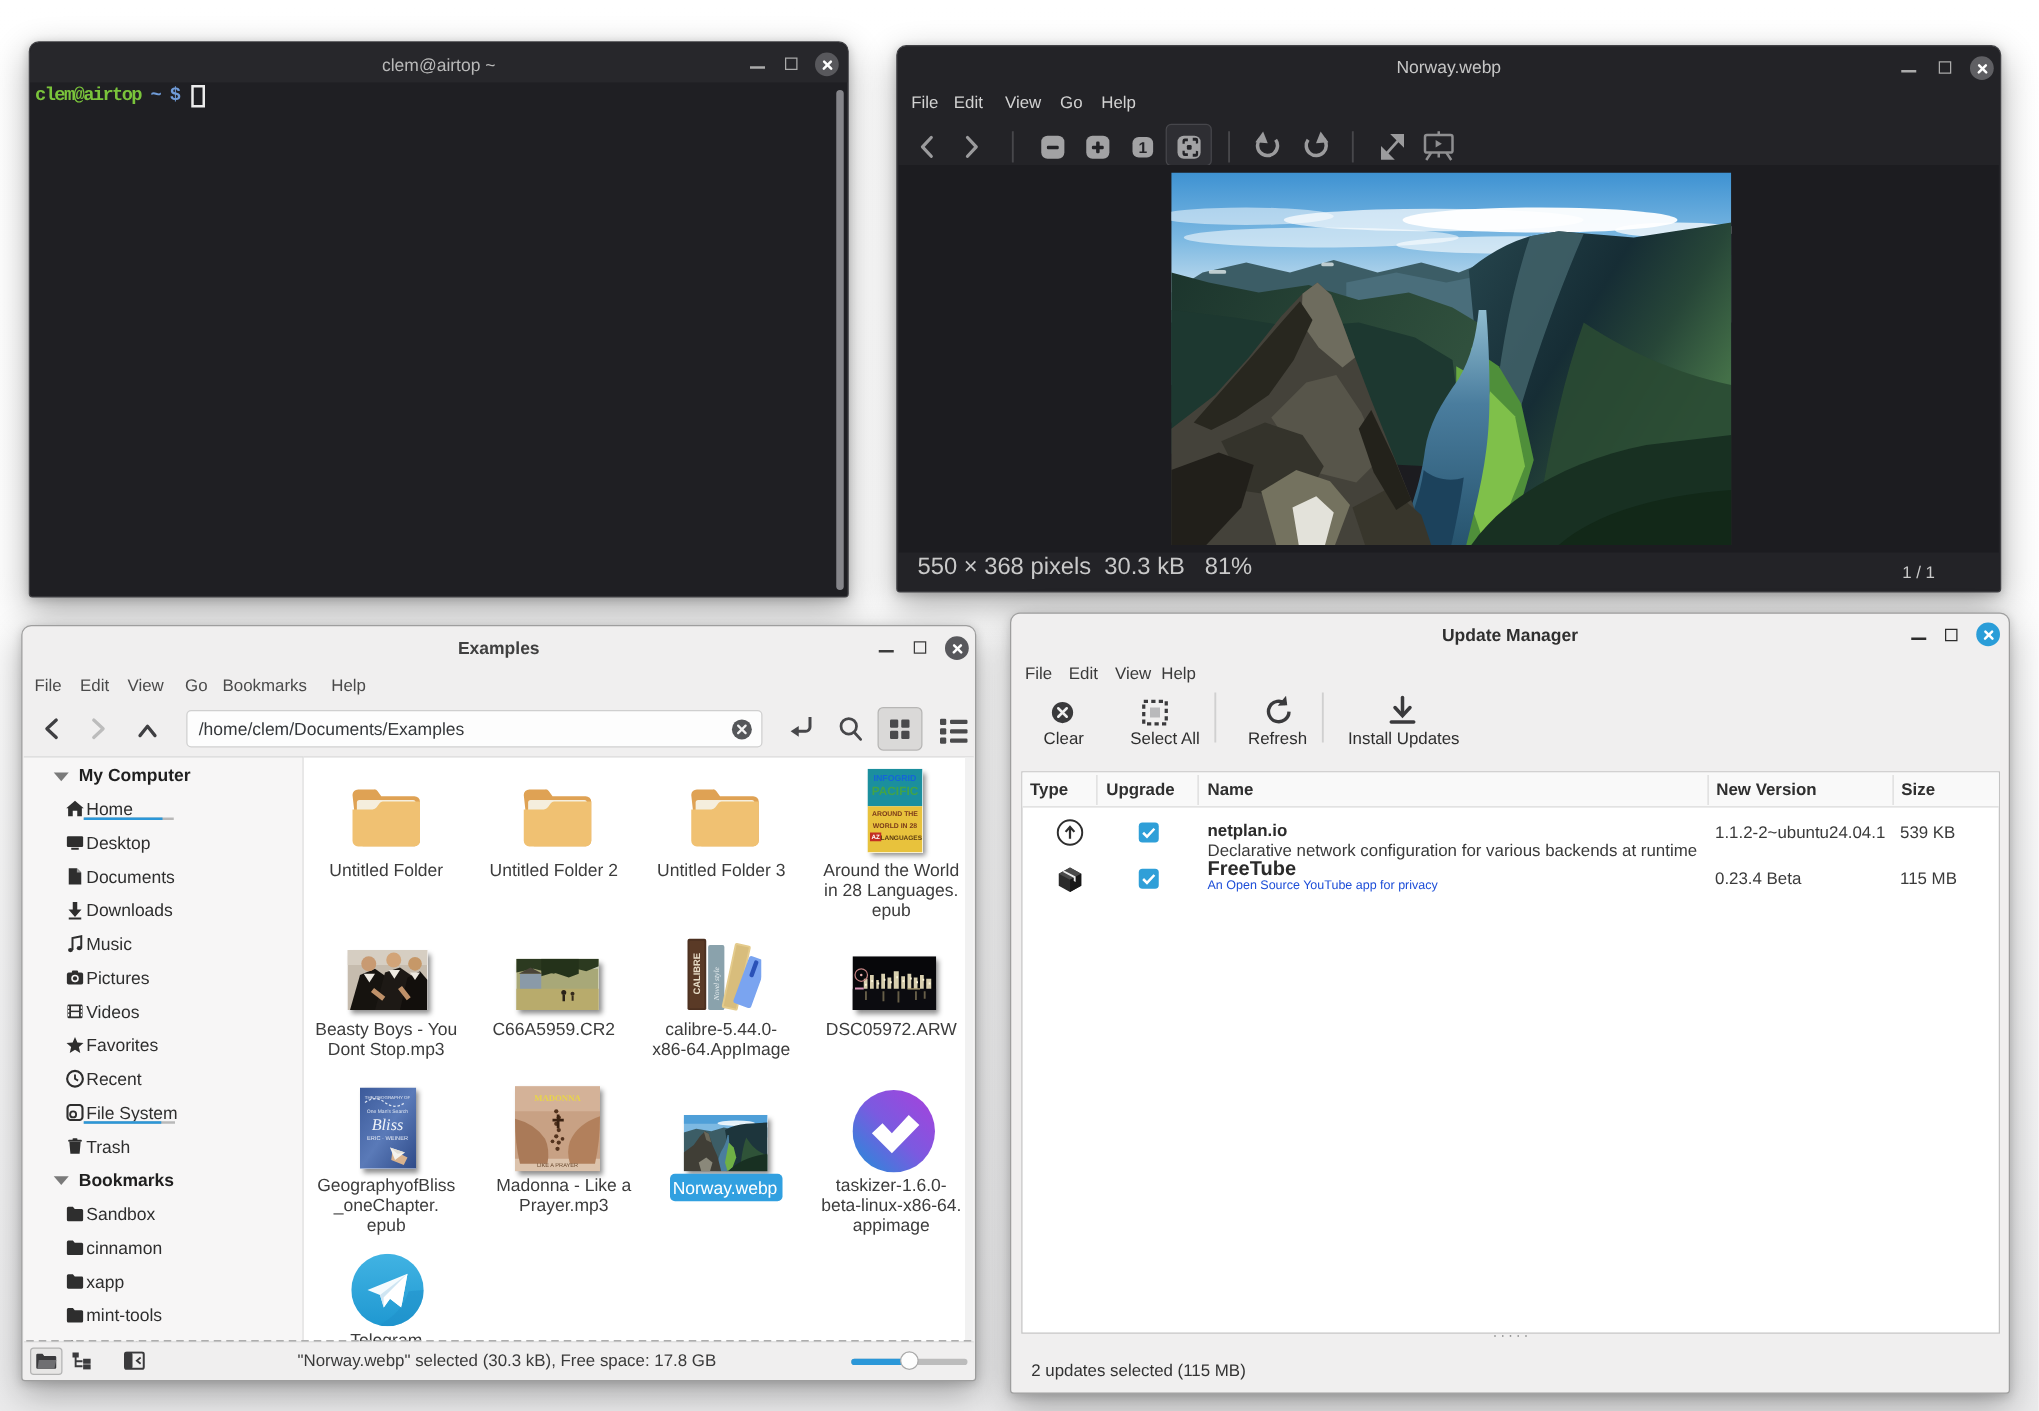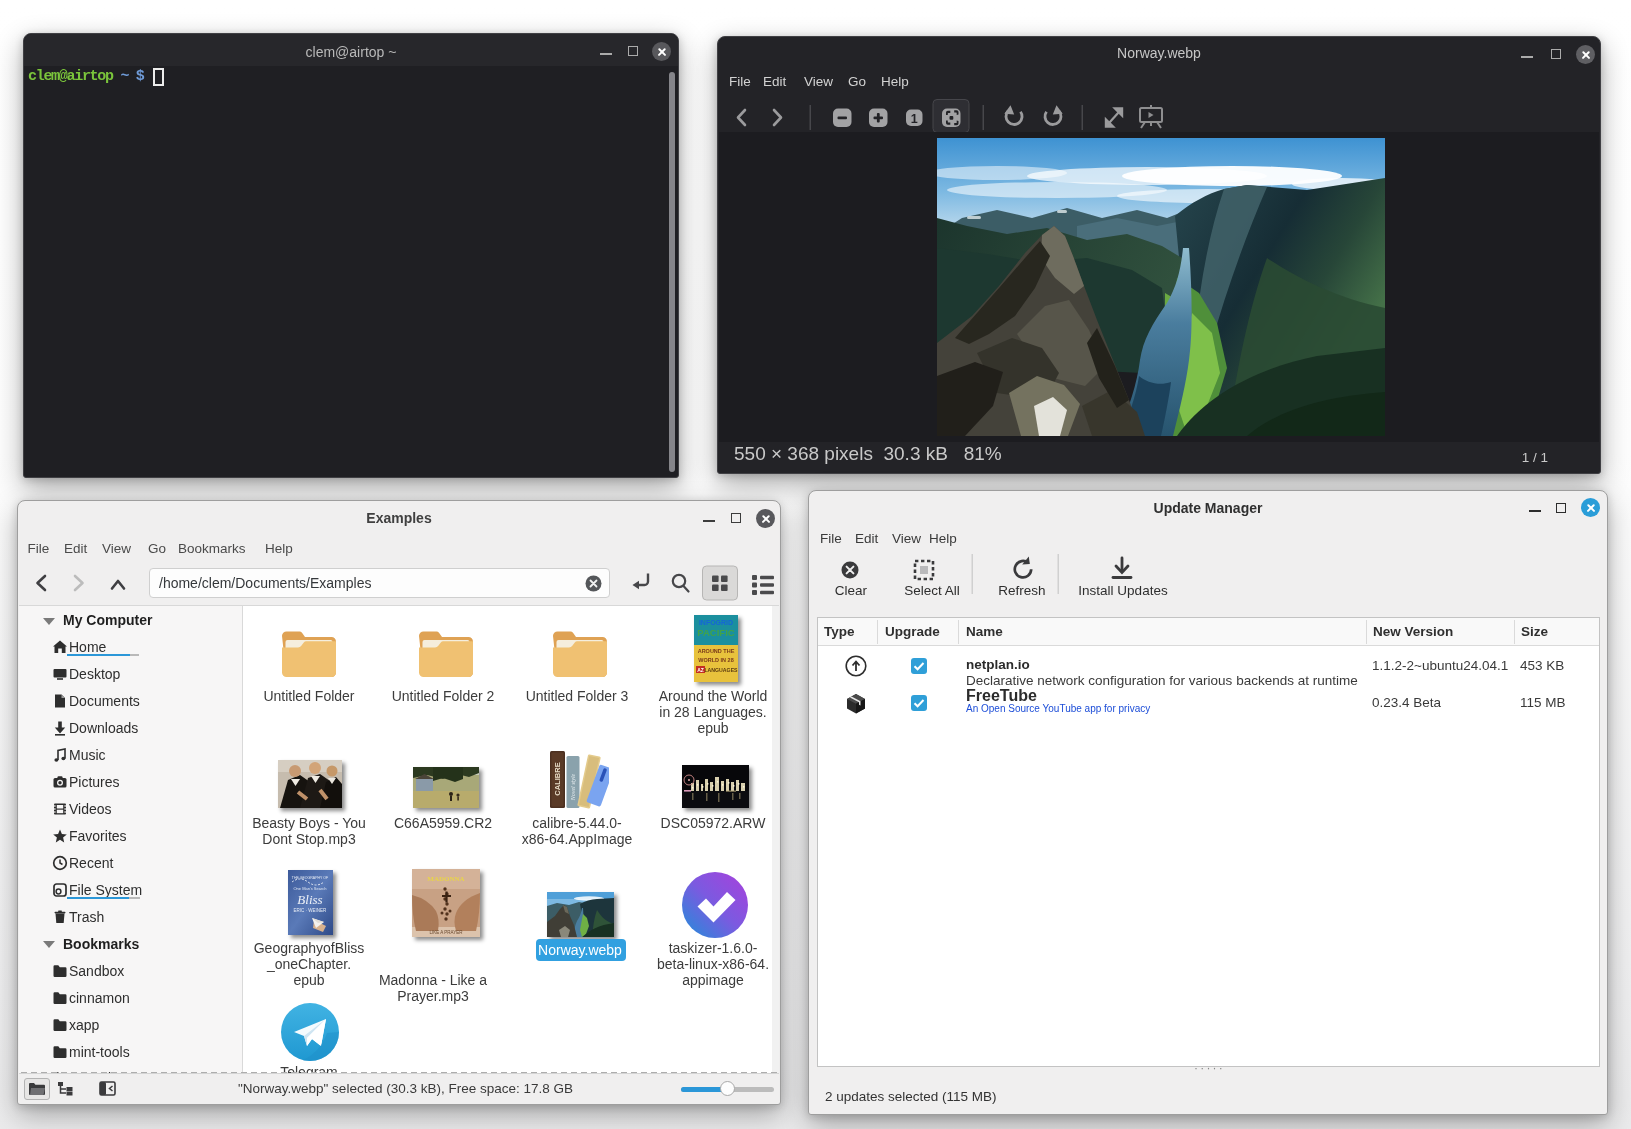--- a/index.html
+++ b/index.html
@@ -602,21 +602,21 @@
 
     <div class="glabel" style="left:-4px; top:82px;">Untitled Folder</div>
     <div class="glabel" style="left:130px; top:82px;">Untitled Folder 2</div>
     <div class="glabel" style="left:264px; top:82px;">Untitled Folder 3</div>
     <div class="glabel" style="left:400px; top:82px;">Around the World<br>in 28 Languages.<br>epub</div>
     <div class="glabel" style="left:-4px; top:208.5px;">Beasty Boys - You<br>Dont Stop.mp3</div>
     <div class="glabel" style="left:130px; top:208.5px;">C66A5959.CR2</div>
     <div class="glabel" style="left:264px; top:208.5px;">calibre-5.44.0-<br>x86-64.AppImage</div>
     <div class="glabel" style="left:400px; top:208.5px;">DSC05972.ARW</div>
     <div class="glabel" style="left:-4px; top:333.5px;">GeographyofBliss<br>_oneChapter.<br>epub</div>
-    <div class="glabel" style="left:120px; top:333.5px;margin-top:32px;">Madonna - Like a<br>Prayer.mp3</div>
+    <div class="glabel" style="left:138px; top:333.5px;">Madonna - Like a<br>Prayer.mp3</div>
     <div class="abs" style="left:292.5px; top:332.8px; width:90px; height:22.5px; background:#31a0e0; border-radius:4px;"></div>
     <div class="glabel" style="left:267px; top:336px; color:#ffffff;">Norway.webp</div>
     <div class="glabel" style="left:400px; top:333.5px;">taskizer-1.6.0-<br>beta-linux-x86-64.<br>appimage</div>
     <div class="glabel" style="left:-4px; top:458px;">Telegram</div>
     <div class="abs" style="right:0; top:0; bottom:0; width:7px; background:#f1f1f1;"></div>
   </div>
   <div class="abs" style="left:3px; right:3px; top:571px; border-top:2px dashed #adadad;"></div>
 
   <div class="statusbar">
     <div class="abs" style="left:5px; top:4px; width:26px; height:22px; background:#e7e6e5; border:1px solid #b3b3b3; border-radius:3px;"></div>
@@ -696,21 +696,21 @@
       <path d="M11 16 V7 M7.5 10.5 L11 6.5 l3.5 4" stroke="#2e2e2e" stroke-width="1.8" fill="none"></path>
     </svg>
     <div class="abs" style="left:93px; top:40px; width:16px; height:16px; background:#2f9fd8; border-radius:3px;">
       <svg width="16" height="16" viewBox="0 0 16 16">
           <path d="M3.5 8.2 L6.6 11.3 L12.5 5" stroke="#fff" stroke-width="2" fill="none"></path>
         </svg>
     </div>
     <div class="abs" style="left:148px; top:39px; font-size:13.5px; font-weight:bold; color:#2b2b2b;">netplan.io</div>
     <div class="abs" style="left:148px; top:55px; font-size:13.5px; color:#3a3a3a;">Declarative network configuration for various backends at runtime</div>
     <div class="abs" style="left:554px; top:40px; font-size:13.5px; color:#3a3a3a;">1.1.2-2~ubuntu24.04.1</div>
-    <div class="abs" style="left:702px; top:40px; font-size:13.5px; color:#3a3a3a;">453 KB</div>
+    <div class="abs" style="left:702px; top:40px; font-size:13.5px; color:#3a3a3a;">539 KB</div>
 
     <svg class="abs" style="left:28px; top:75px;" width="20" height="21" viewBox="0 0 20 21">
       <path d="M10 1 L19 6 V15.5 L10 20.5 L1 15.5 V6 Z" fill="#2b2b2b"></path>
       <path d="M10 1 L19 6 L10 10.8 L1 6 Z" fill="#4a4a4a"></path>
       <path d="M10 10.8 L19 6 V15.5 L10 20.5 Z" fill="#171717"></path>
       <path d="M5.5 3.5 L14.5 8.2 V12.5 L13 11.8 V9.2 L4 4.4 Z" fill="#e8e8e8"></path>
     </svg>
     <div class="abs" style="left:93px; top:77px; width:16px; height:16px; background:#2f9fd8; border-radius:3px;">
       <svg width="16" height="16" viewBox="0 0 16 16">
           <path d="M3.5 8.2 L6.6 11.3 L12.5 5" stroke="#fff" stroke-width="2" fill="none"></path>

